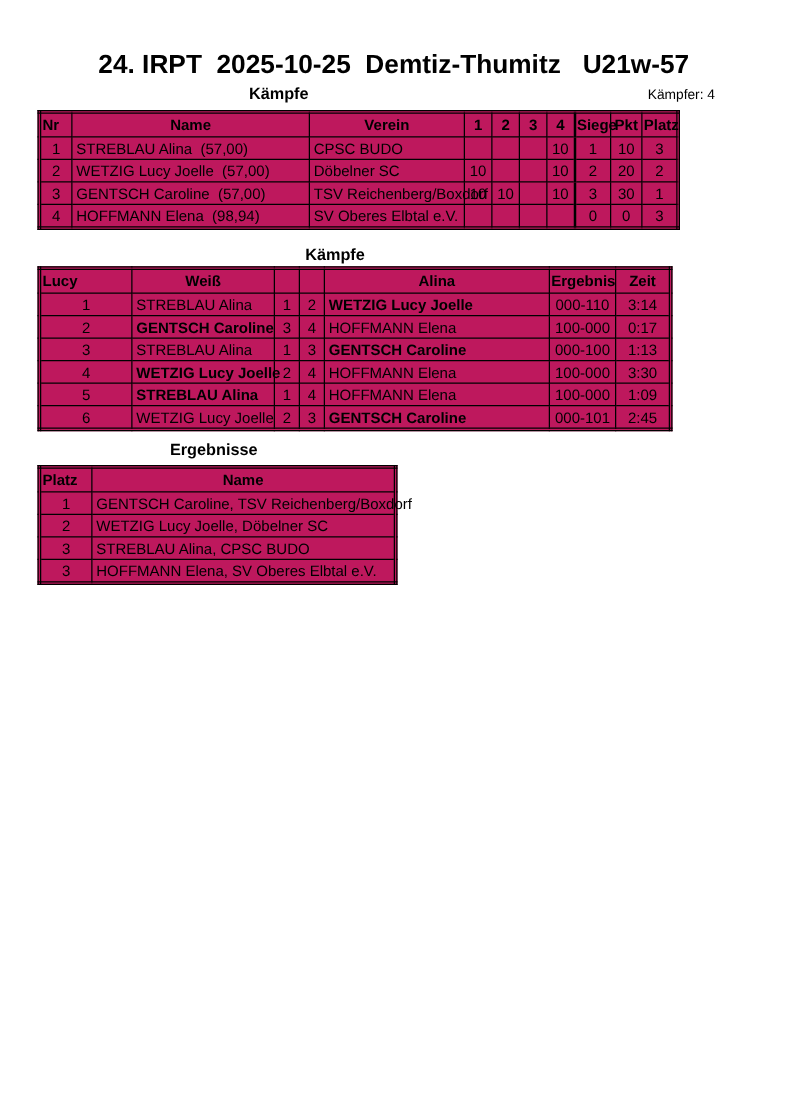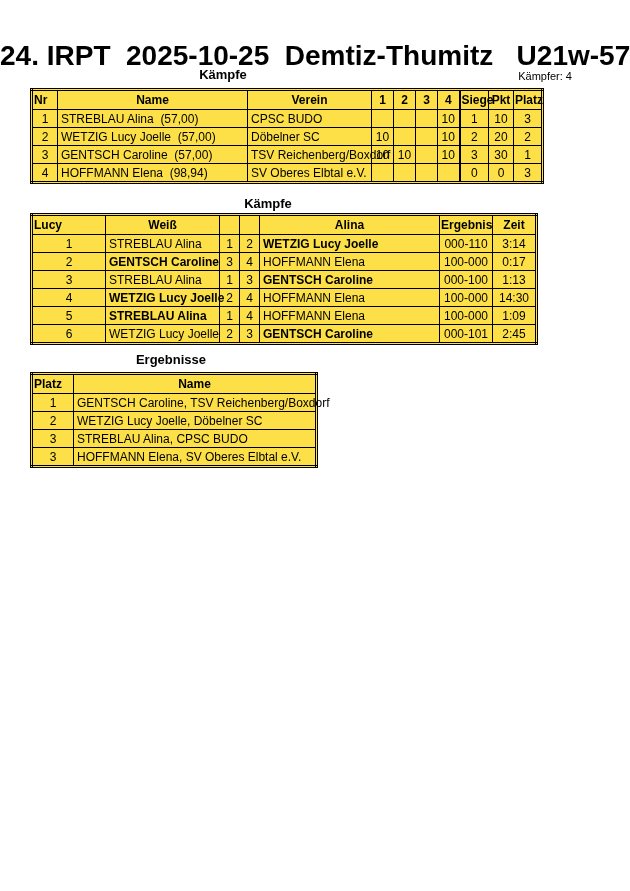--- a/index.html
+++ b/index.html
@@ -3,31 +3,31 @@
 <meta charset="utf-8">
 <style>
   html,body { margin:0; padding:0; }
   body {
     width:630px; height:891px; background:#ffffff; color:#000;
     font-family:"Liberation Sans","DejaVu Sans",sans-serif;
     position:relative; overflow:hidden;
   }
   .title {
     position:absolute; top:40px; left:0; width:630px;
-    text-align:center; font-size:28px; font-weight:bold; white-space:pre;
+    text-align:center; font-size:21px; font-weight:bold; white-space:pre;
   }
   .sec-heading { position:absolute; font-size:13px; font-weight:bold; text-align:center; }
   #h1 { top:67px;  left:25px; width:396px; }
   #h2 { top:196px; left:30px; width:476px; }
   #h3 { top:352px; left:21px; width:300px; }
   .count { position:absolute; top:70px; left:372px; width:200px; text-align:right; font-size:11px; }
 
   table {
     position:absolute; border-collapse:collapse; table-layout:fixed;
-    background:#fde047; font-size:12px; border:3px double #000;
+    background:#be185d; font-size:12px; border:3px double #000;
   }
   #t1 { left:30px; top:88px;  width:511px; }
   #t2 { left:30px; top:213px; width:505px; }
   #t3 { left:30px; top:372px; width:285px; }
   th,td {
     border:1px solid #000; height:17px; padding:0 3px;
     overflow:visible; white-space:nowrap; vertical-align:middle;
   }
   th { font-weight:bold; height:18px; padding:0 1px; text-align:center; }
   td { font-weight:normal; }
@@ -170,21 +170,21 @@
     <td class="c">000-100</td>
     <td class="c">1:13</td>
   </tr>
   <tr>
     <td class="c">4</td>
     <td class="l bold">WETZIG Lucy Joelle</td>
     <td class="c">2</td>
     <td class="c">4</td>
     <td class="l">HOFFMANN Elena</td>
     <td class="c">100-000</td>
-    <td class="c">14:30</td>
+    <td class="c">3:30</td>
   </tr>
   <tr>
     <td class="c">5</td>
     <td class="l bold">STREBLAU Alina</td>
     <td class="c">1</td>
     <td class="c">4</td>
     <td class="l">HOFFMANN Elena</td>
     <td class="c">100-000</td>
     <td class="c">1:09</td>
   </tr>

